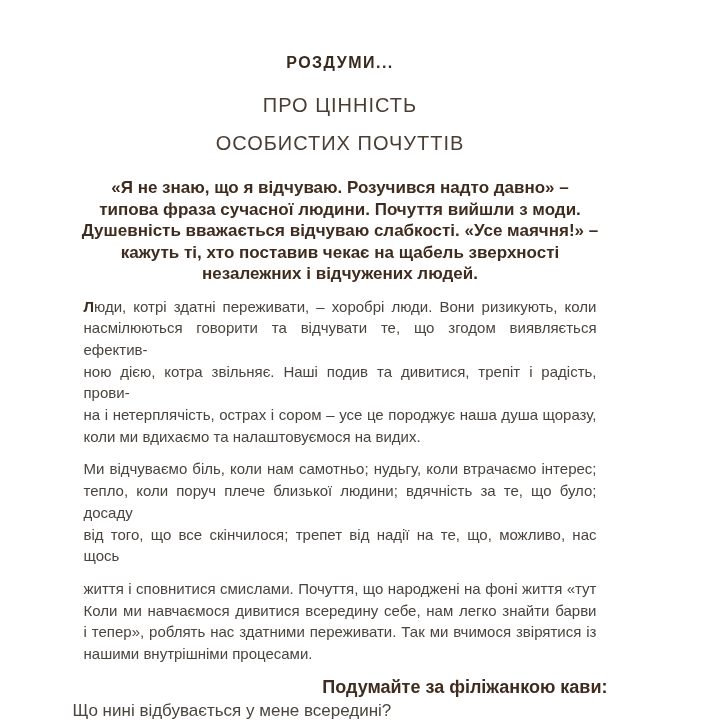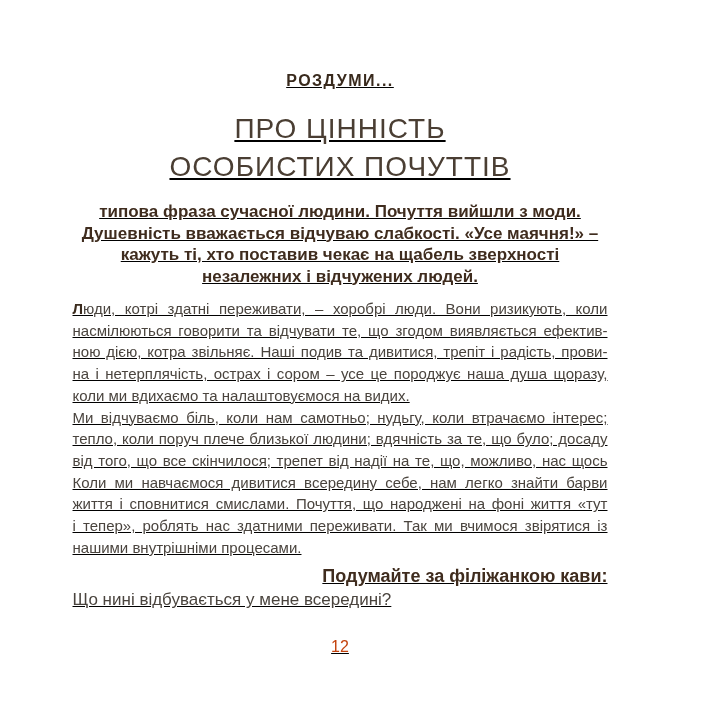--- a/index.html
+++ b/index.html
@@ -5,59 +5,58 @@
   html, body { margin: 0; padding: 0; }
   body {
     width: 720px; height: 720px;
     background: #ffffff;
     font-family: "Liberation Sans", "DejaVu Sans", sans-serif;
     overflow: hidden;
   }
   .page {
     width: 680px; height: 720px;
     box-sizing: border-box;
-    padding-top: 72px;
+    padding-top: 54px;
     position: relative;
-    text-decoration: underline;
   }
   .content {
     width: 535px;
     margin: 0 auto;
   }
   .kicker {
     text-align: center;
     font-weight: bold;
     font-size: 16px;
     letter-spacing: 1.5px;
     color: #392a1d;
   }
   .title {
-    margin-top: 20px;
+    margin-top: 14px;
     text-align: center;
-    font-size: 28px;
+    font-size: 20px;
     font-weight: 400;
     letter-spacing: 1px;
     line-height: 38px;
     color: #4a3e33;
   }
   .lead {
     margin-top: 15px;
     color: #3f2c1e;
     font-weight: bold;
     font-size: 17px;
     line-height: 21.5px;
   }
   .lead-line { text-align: center; }
   .bodytext {
     margin-top: 11px;
     color: #4a443e;
     font-size: 15px;
     line-height: 21.7px;
   }
-  .para { margin: 0; }
+  .para { margin: 11px; }
   .bline {
     text-align: justify;
     text-align-last: justify;
   }
   .bline.last {
     text-align-last: left;
   }
   .bline b.leadcap { color: #3b2b1d; }
   .prompt {
     margin-top: 7px;
@@ -88,42 +87,43 @@
   <div class="content">
 
     <div class="kicker">РОЗДУМИ...</div>
 
     <div class="title">
       <div>ПРО ЦІННІСТЬ</div>
       <div>ОСОБИСТИХ ПОЧУТТІВ</div>
     </div>
 
     <div class="lead">
+        <div class="lead-line">«Я не знаю, що я відчуваю. Розучився надто давно» –</div>
         <div class="lead-line">типова фраза сучасної людини. Почуття вийшли з моди.</div>
         <div class="lead-line">Душевність вважається відчуваю слабкості. «Усе маячня!» –</div>
         <div class="lead-line">кажуть ті, хто поставив чекає на щабель зверхності</div>
         <div class="lead-line">незалежних і відчужених людей.</div>
       </div>
 
     <div class="bodytext">
         <div class="para">
           <div class="bline"><b class="leadcap">Л</b>юди, котрі здатні переживати, – хоробрі люди. Вони ризикують, коли</div>
           <div class="bline">насмілюються говорити та відчувати те, що згодом виявляється ефектив-</div>
           <div class="bline">ною дією, котра звільняє. Наші подив та дивитися, трепіт і радість, прови-</div>
           <div class="bline">на і нетерплячість, острах і сором – усе це породжує наша душа щоразу,</div>
           <div class="bline last">коли ми вдихаємо та налаштовуємося на видих.</div>
         </div>
         <div class="para">
           <div class="bline">Ми відчуваємо біль, коли нам самотньо; нудьгу, коли втрачаємо інтерес;</div>
           <div class="bline">тепло, коли поруч плече близької людини; вдячність за те, що було; досаду</div>
           <div class="bline">від того, що все скінчилося; трепет від надії на те, що, можливо, нас щось</div>
         </div>
         <div class="para">
+          <div class="bline">життя і сповнитися смислами. Почуття, що народжені на фоні життя «тут</div>
           <div class="bline">Коли ми навчаємося дивитися всередину себе, нам легко знайти барви</div>
-          <div class="bline">життя і сповнитися смислами. Почуття, що народжені на фоні життя «тут</div>
           <div class="bline">і тепер», роблять нас здатними переживати. Так ми вчимося звірятися із</div>
           <div class="bline last">нашими внутрішніми процесами.</div>
         </div>
       </div>
 
     <div class="prompt">Подумайте за філіжанкою кави:</div>
 
     <div class="question">Що нині відбувається у мене всередині?</div>
 
     <div class="pageno">12</div>

